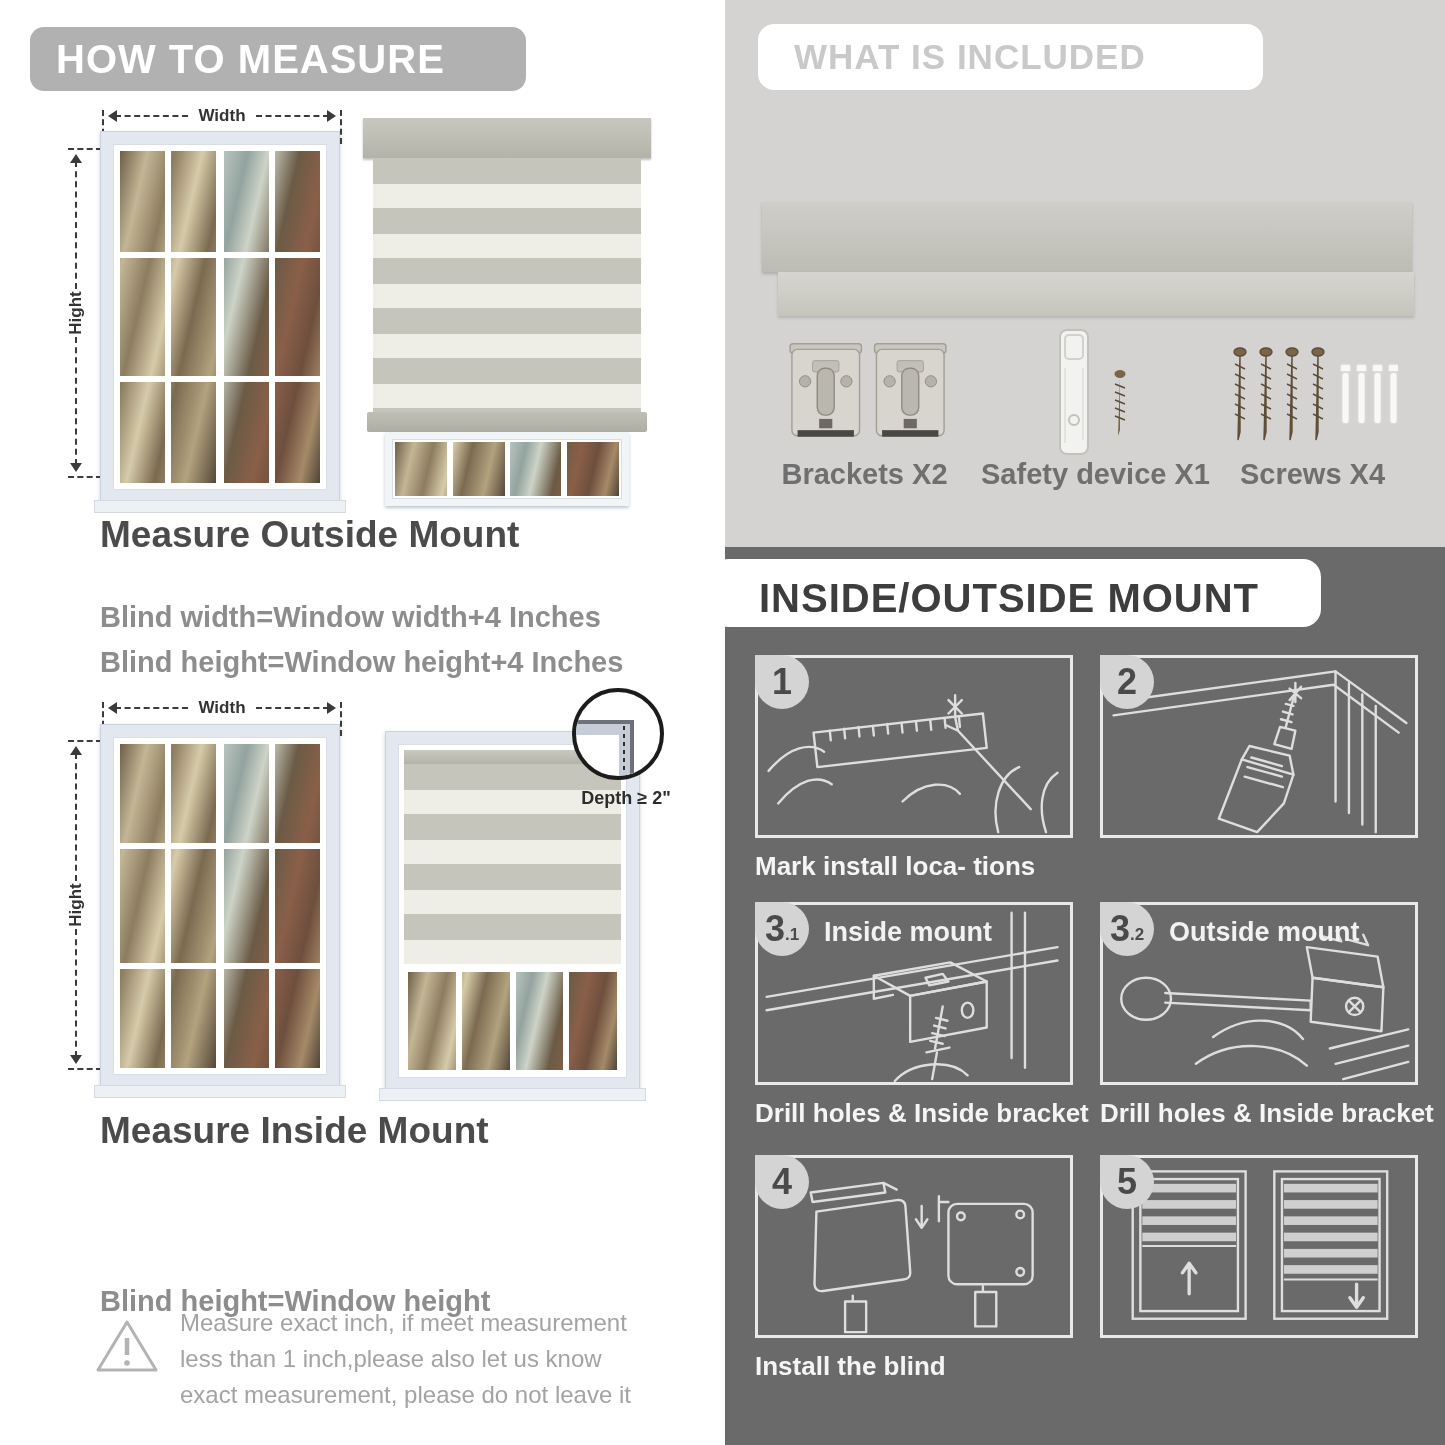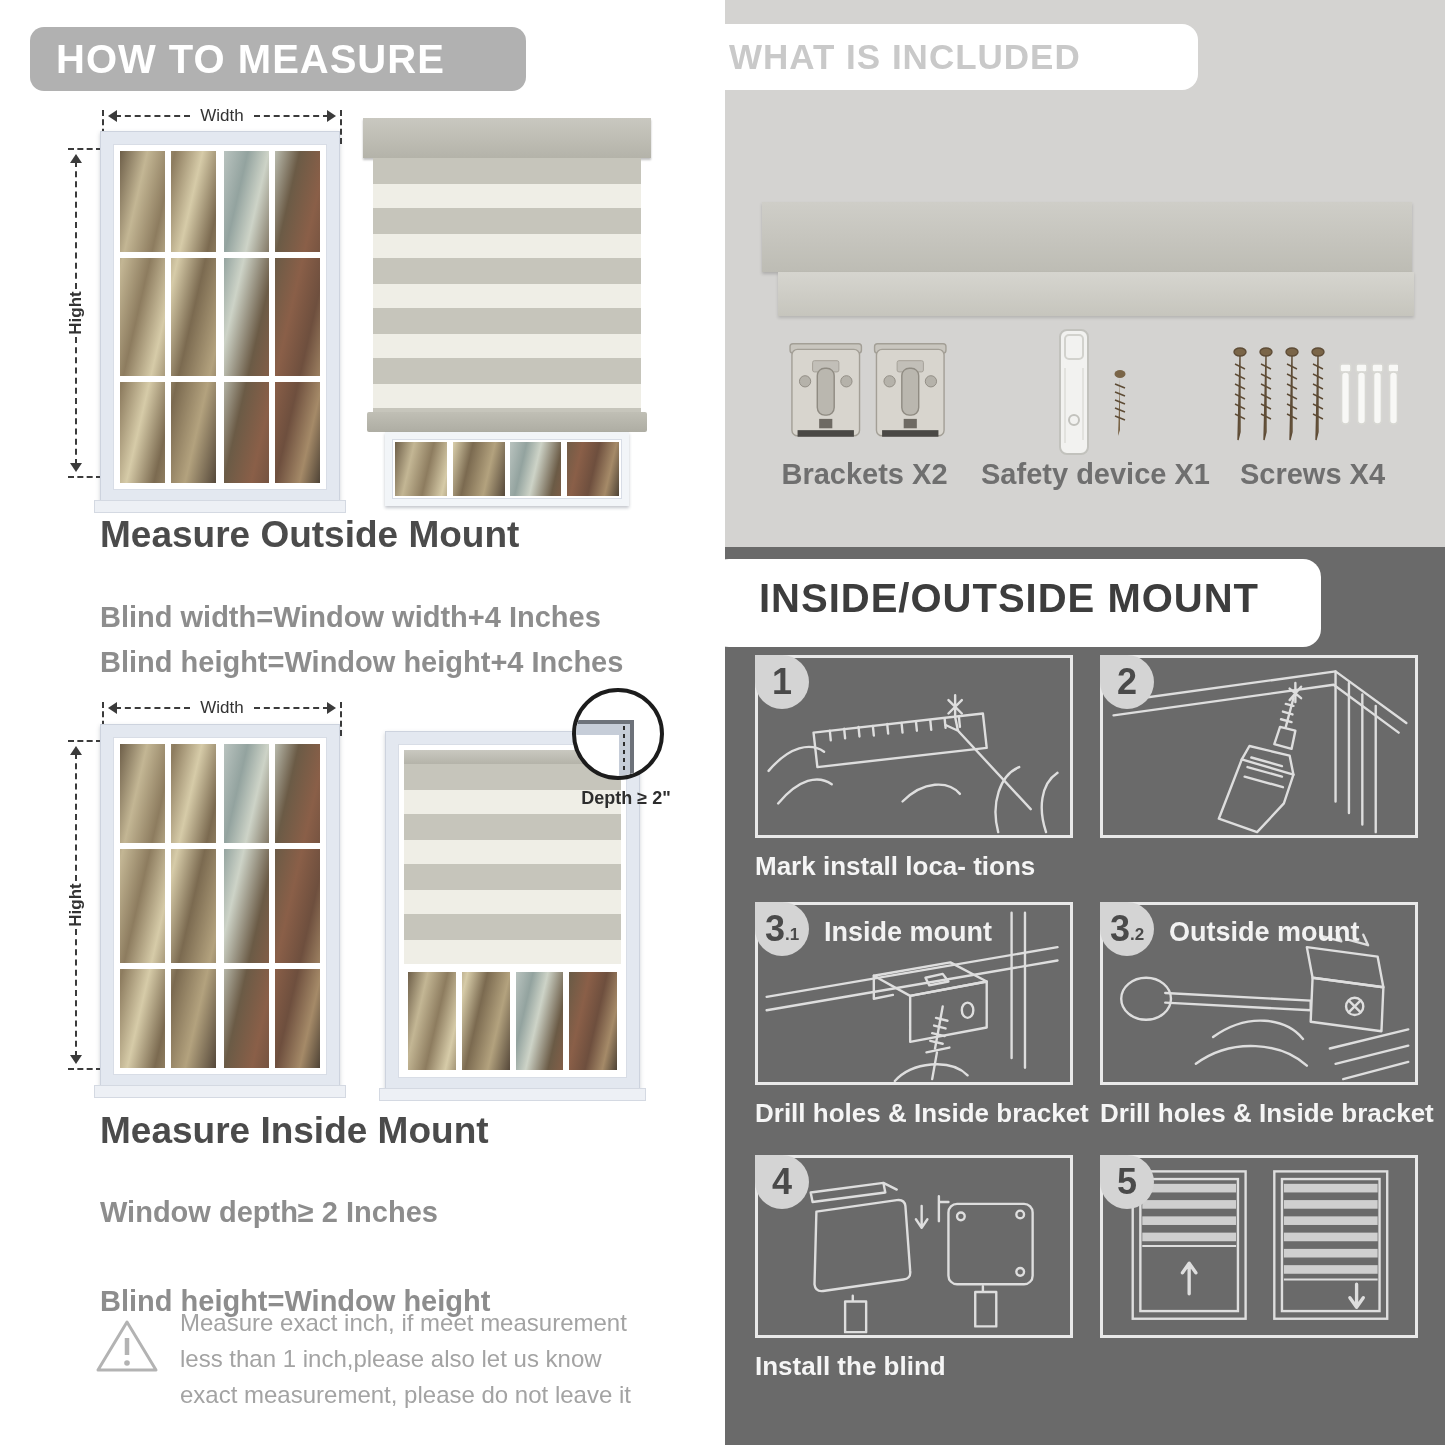--- a/index.html
+++ b/index.html
@@ -10,21 +10,21 @@
   .abs{position:absolute;}
 
   
   .howto-header{left:30px;top:27px;width:470px;height:64px;background:#b1b1b1;border-radius:14px;
     color:#ffffff;font-size:40px;font-weight:bold;line-height:64px;padding-left:26px;letter-spacing:1px;}
 
   .sec-title{font-size:37px;font-weight:bold;color:#4b4b4b;}
   .sec-line{font-size:29px;font-weight:bold;color:#8d8d8d;margin-top:36px;}
 
   
-  .dim-w{height:20px;display:flex;align-items:center;color:#333;font-size:17px;font-weight:normal;}
+  .dim-w{height:20px;display:flex;align-items:center;color:#333;font-size:17px;font-weight:bold;}
   .dim-w .dl{flex:1;height:0;border-top:2px dashed #3b3b3b;}
   .dim-w .lab{margin:0 10px;white-space:nowrap;}
   .dim-w::before{content:"";border:6px solid transparent;border-right:9px solid #3b3b3b;margin-right:-2px;}
   .dim-w::after{content:"";border:6px solid transparent;border-left:9px solid #3b3b3b;margin-left:-2px;}
   .dim-w .tk{position:absolute;top:4px;height:34px;width:0;border-left:2px dashed #3b3b3b;}
   .dim-w .tk.l{left:0;} .dim-w .tk.r{right:0;}
 
   .dim-v{width:20px;display:flex;flex-direction:column;align-items:center;color:#333;font-size:17px;font-weight:bold;}
   .dim-v .dl{flex:1;width:0;border-left:2px dashed #3b3b3b;}
   .dim-v .lab{transform:rotate(-90deg);margin:14px 0;white-space:nowrap;}
@@ -54,27 +54,27 @@
   .zebra{background:repeating-linear-gradient(180deg,#c6c5bb 0 26px,#efeee6 26px 50px);}
   .botrail{background:linear-gradient(180deg,#c0bfb5,#aeada3);}
 
   .warn-text{font-size:24px;color:#a3a3a3;line-height:36px;}
 
   .depth-label{font-size:18px;font-weight:bold;color:#2d2d2d;text-align:center;}
   .mag{width:92px;height:92px;border:4px solid #1c1c1c;border-radius:50%;background:#fff;overflow:hidden;box-sizing:border-box;}
 
   
   .panel-light{left:725px;top:0;width:720px;height:547px;background:#d4d3d1;}
-  .included-header{left:693px;top:24px;width:505px;height:66px;background:#ffffff;border-radius:16px;
+  .included-header{left:758px;top:24px;width:505px;height:66px;background:#ffffff;border-radius:16px;
     color:#c9c9c9;font-size:35px;font-weight:bold;line-height:66px;padding-left:36px;letter-spacing:1px;box-sizing:border-box;}
   .product-label{left:725px;top:136px;width:530px;text-align:center;font-size:30px;font-weight:bold;color:#6e6e6e;}
   .item-label{width:245px;text-align:center;font-size:29px;font-weight:bold;color:#6f6f6f;}
 
   .panel-dark{left:725px;top:547px;width:720px;height:898px;background:#6a6a6a;}
-  .mount-header{left:711px;top:559px;width:610px;height:88px;background:#ffffff;border-radius:18px;
+  .mount-header{left:711px;top:559px;width:610px;height:68px;background:#ffffff;border-radius:18px;
     color:#3d3d3d;font-size:40px;font-weight:bold;line-height:78px;padding-left:48px;letter-spacing:1px;box-sizing:border-box;}
 
   .step{width:318px;}
   .step-box{position:relative;height:183px;border:3px solid #e9e9e9;box-sizing:border-box;}
   .badge{position:absolute;left:-3px;top:-3px;width:54px;height:54px;background:#d4d4d4;border-radius:0 50% 50% 50%;
     display:flex;align-items:center;justify-content:center;color:#4a4a4a;font-weight:bold;}
   .badge .n{font-size:36px;} .badge .s{font-size:17px;margin-top:12px;}
   .inner-label{position:absolute;left:66px;top:12px;font-size:27px;font-weight:bold;color:#f2f2f2;}
   .step-caption{margin-top:13px;font-size:26px;font-weight:bold;color:#f5f5f5;white-space:nowrap;}
   .step svg.illu{position:absolute;inset:0;width:100%;height:100%;}
@@ -162,21 +162,20 @@
   <div class="abs mag" style="left:572px;top:688px;">
     <svg viewBox="0 0 84 84" width="84" height="84">
       <path d="M0,36 L50,36 L50,84" stroke="#c6cdd8" stroke-width="14" fill="none"></path>
       <path d="M0,30 L56,30 L56,84" stroke="#6d727a" stroke-width="4" fill="none"></path>
       <path d="M48,34 L48,80" stroke="#2c2c2c" stroke-width="2" stroke-dasharray="4 4" fill="none"></path>
     </svg>
   </div>
   <div class="abs depth-label" style="left:556px;top:788px;width:140px;">Depth ≥ 2"</div>
 
   <div class="abs sec-title" style="left:100px;top:1110px;">Measure Inside Mount</div>
-  <div class="abs sec-line" style="left:100px;top:1160px;">Window depth≥ 2 Inches</div>
   <div class="abs sec-line" style="left:100px;top:1249px;">Blind height=Window height</div>
 
   <div class="abs" style="left:95px;top:1317px;width:64px;height:60px;">
     <svg viewBox="0 0 64 58" width="64" height="58">
       <path d="M32 5 L61 53 L3 53 Z" fill="none" stroke="#b3b3b3" stroke-width="3" stroke-linejoin="round"></path>
       <path d="M32 21 L32 38" stroke="#b3b3b3" stroke-width="4.5"></path>
       <circle cx="32" cy="46" r="2.8" fill="#b3b3b3"></circle>
     </svg>
   </div>
   <div class="abs warn-text" style="left:180px;top:1305px;width:470px;">Measure exact inch, if meet measurement less than 1 inch,please also let us know exact measurement, please do not leave it</div>

